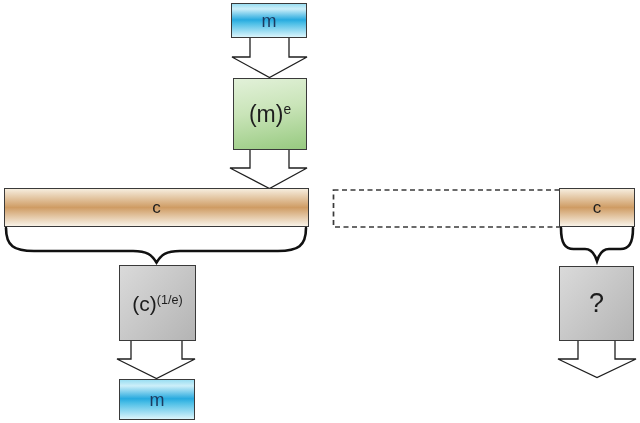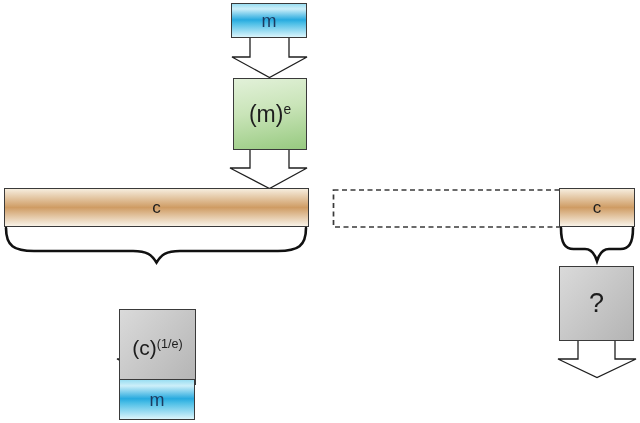--- a/index.html
+++ b/index.html
@@ -77,21 +77,21 @@
   .sup {
     font-size: 0.60em;
     position: relative;
     top: -0.55em;
     line-height: 0;
   }
   #box-plain-top     { left: 231px; top: 3px;   width: 76px;  height: 35px; }
   #box-encrypt       { left: 233px; top: 78px;  width: 74px;  height: 72px; }
   #bar-cipher        { left: 4px;   top: 188px; width: 305px; height: 39px; }
   #box-cipher-right  { left: 559px; top: 188px; width: 76px;  height: 39px; z-index: 3; }
-  #box-decrypt       { left: 119px; top: 265px; width: 77px;  height: 76px; margin-top: 44px; }
+  #box-decrypt       { left: 119px; top: 265px; width: 77px;  height: 76px; }
   #box-plain-bottom  { left: 119px; top: 379px; width: 76px;  height: 41px; }
   #box-unknown       { left: 559px; top: 266px; width: 75px;  height: 75px; font-size: 27px; }
   #box-result        { left: 558px; top: 378px; width: 78px;  height: 36px; }
   .block-arrow {
     fill: #ffffff;
     stroke: #1f1f1f;
     stroke-width: 1.3;
     stroke-linejoin: miter;
   }
   .brace {

